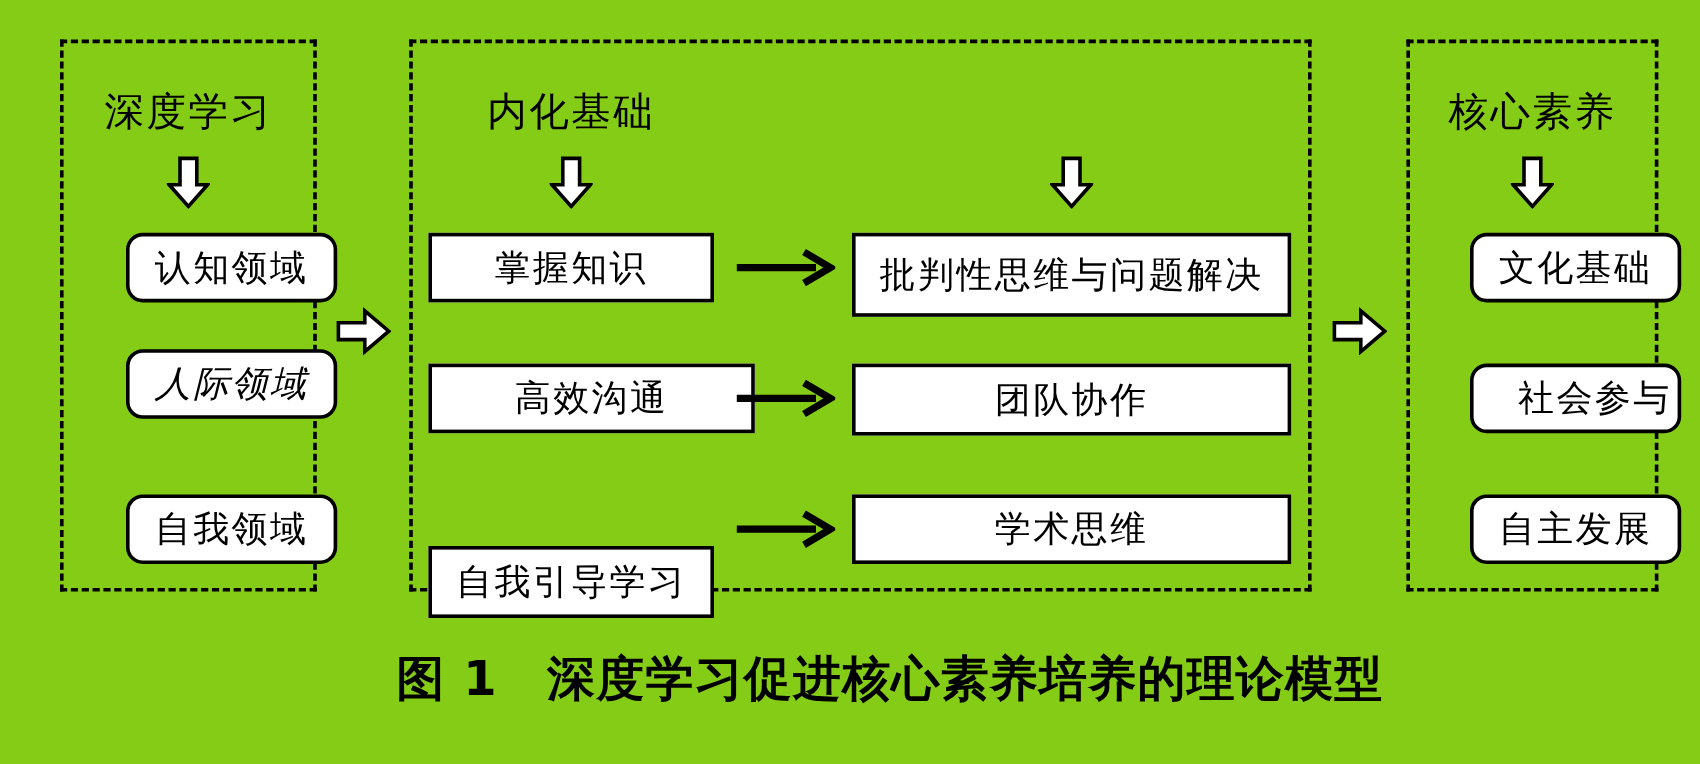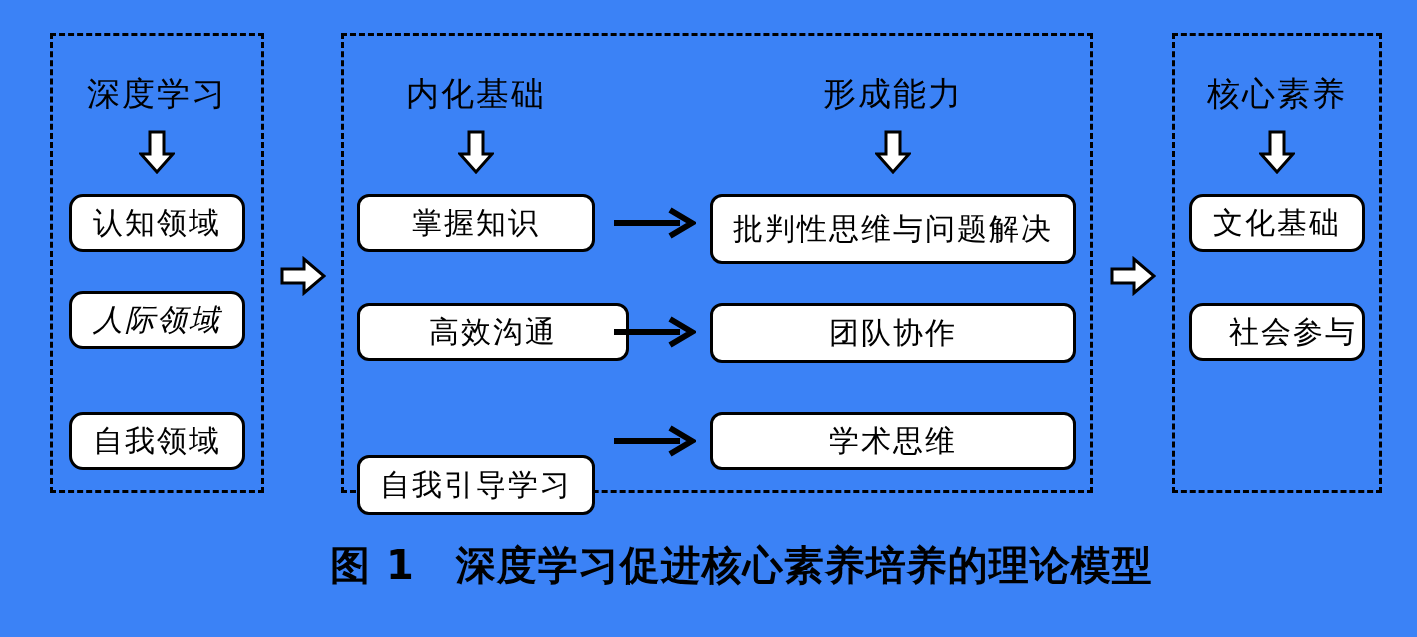--- a/index.html
+++ b/index.html
@@ -8,21 +8,21 @@
     background: #ffffff;
   }
   body {
     font-family: "Liberation Serif", "DejaVu Serif", serif;
     color: #000000;
   }
   #figure {
     position: relative;
     width: 1417px;
     height: 637px;
-    background: #3b82f6;
+    background: #84cc16;
     overflow: hidden;
   }
 
   
   .panel {
     position: absolute;
     border: 3px dashed #000000;
     box-sizing: border-box;
     background: transparent;
   }
@@ -58,23 +58,24 @@
     display: flex;
     align-items: center;
     justify-content: center;
     font-size: 30px;
     letter-spacing: 2px;
     white-space: nowrap;
     color: #000;
   }
   .node.rounded {
     border-radius: 14px;
+    margin-left: 36px;
   }
   .node.sharp {
-    border-radius: 12px;
+    border-radius: 0;
   }
 
   
   .caption {
     position: absolute;
     left: 0;
     width: 1417px;
     text-align: center;
     font-family: "DejaVu Sans", "Liberation Sans", sans-serif;
     font-weight: bold;
@@ -105,21 +106,20 @@
   <div class="node rounded" style="left:69px; top:412px; width:176px; height:58px;">自我领域</div>
 
   <svg class="right-arrow-big" style="left:280px; top:256px;" width="46" height="40" viewBox="0 0 46 40">
     <polygon points="2,13 24,13 24,3 44,20 24,37 24,27 2,27" fill="#ffffff" stroke="#000000" stroke-width="3" stroke-linejoin="miter"></polygon>
   </svg>
 
   <div class="panel" style="left:341px; top:33px; width:752px; height:460px;"></div>
 
   <div class="col-title" style="left:357px; top:74px; width:238px;">内化基础</div>
 
-  <div class="col-title" style="left:710px; top:74px; width:366px;">形成能力</div>
 
   <svg class="down-arrow" style="left:458px; top:130px;" width="36" height="44" viewBox="0 0 36 44">
     <polygon points="11,2 25,2 25,24 34,24 18,42 2,24 11,24" fill="#ffffff" stroke="#000000" stroke-width="3" stroke-linejoin="miter"></polygon>
   </svg>
 
   <svg class="down-arrow" style="left:875px; top:130px;" width="36" height="44" viewBox="0 0 36 44">
     <polygon points="11,2 25,2 25,24 34,24 18,42 2,24 11,24" fill="#ffffff" stroke="#000000" stroke-width="3" stroke-linejoin="miter"></polygon>
   </svg>
 
   <div class="node sharp" style="left:357px; top:194px; width:238px; height:58px;">掌握知识</div>
@@ -158,16 +158,17 @@
   <div class="col-title" style="left:1172px; top:74px; width:210px;">核心素养</div>
 
   <svg class="down-arrow" style="left:1259px; top:130px;" width="36" height="44" viewBox="0 0 36 44">
     <polygon points="11,2 25,2 25,24 34,24 18,42 2,24 11,24" fill="#ffffff" stroke="#000000" stroke-width="3" stroke-linejoin="miter"></polygon>
   </svg>
 
   <div class="node rounded" style="left:1189px; top:194px; width:176px; height:58px;">文化基础</div>
 
   <div class="node rounded" style="left:1189px; top:303px; width:176px; height:58px;padding-left:32px;">社会参与</div>
 
+  <div class="node rounded" style="left:1189px; top:412px; width:176px; height:58px;">自主发展</div>
 
   <div class="caption" style="top:538px;">图 1　深度学习促进核心素养培养的理论模型</div>
 
 </div>
 
 </body></html>

